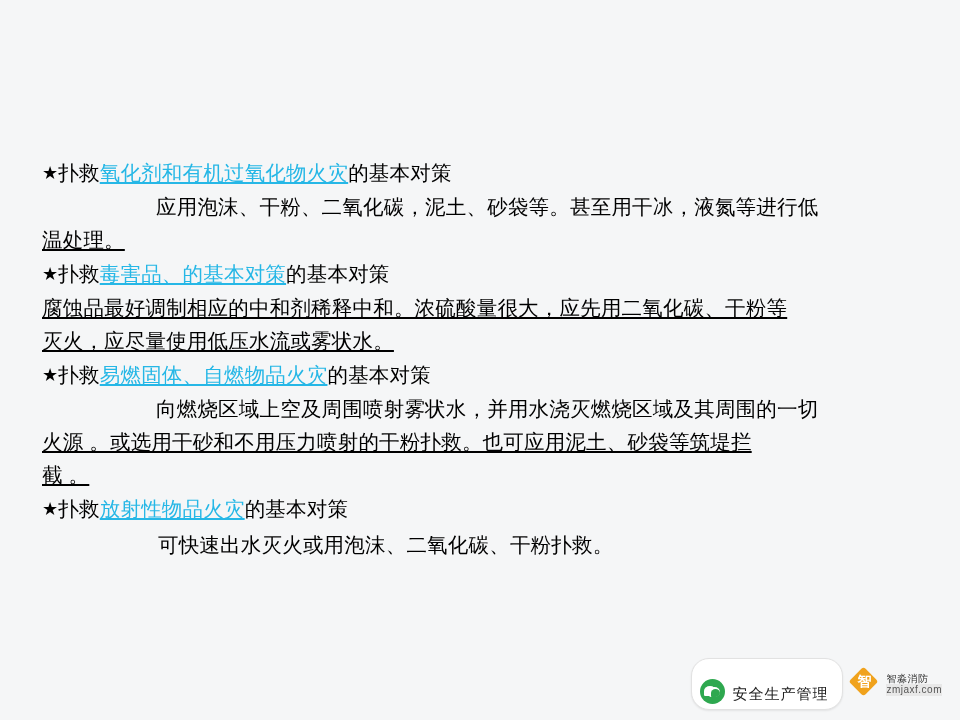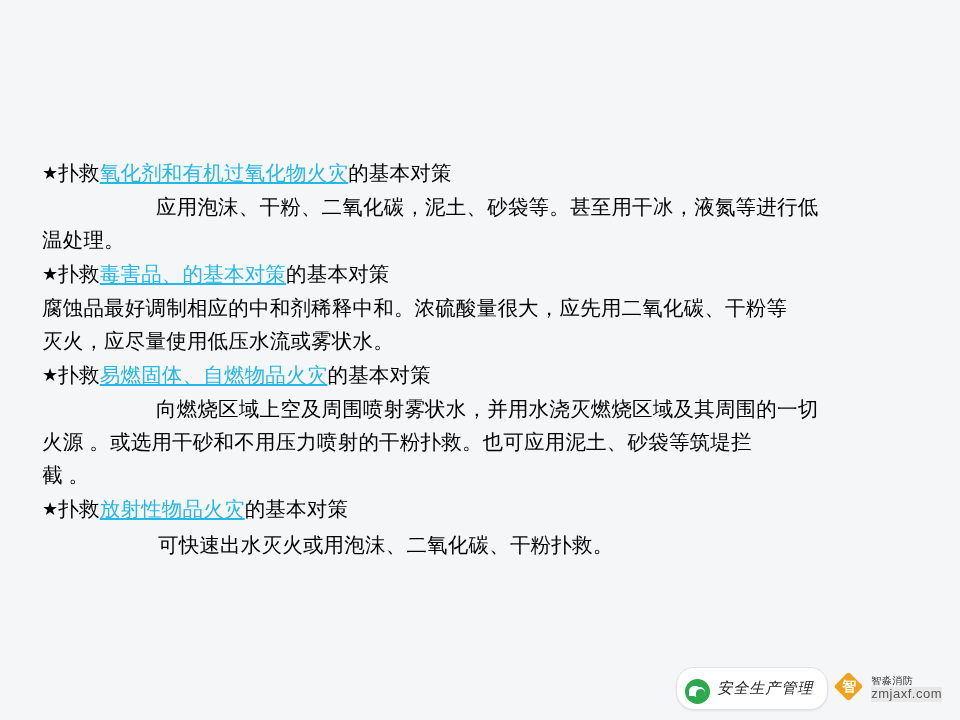--- a/index.html
+++ b/index.html
@@ -47,43 +47,43 @@
     text-decoration: underline;
     text-underline-offset: 2px;
   }
   .para {
     margin: 0;
     text-indent: 114px;
     text-align: justify;
   }
   .para.cont {
     text-indent: 0;
+    text-decoration: underline;
   }
   .para2 {
     margin: 2px;
     text-indent: 114px;
   }
   .wm {
     position: absolute;
     right: 18px;
     bottom: 10px;
     display: flex;
     align-items: center;
     gap: 8px;
   }
   .wm-badge {
     display: flex;
-    align-items: flex-start;
+    align-items: flex-end;
     gap: 7px;
     background: #ffffff;
     border: 1px solid #e2e2e2;
     border-radius: 18px;
-    padding: 11px 14px 5px 8px;
+    padding: 20px 14px 5px 8px;
     box-shadow: 0 1px 2px rgba(0,0,0,0.08);
-    font-style: italic;
   }
   .wm-logo {
     width: 25px;
     height: 25px;
     border-radius: 50%;
     background: #2ea84f;
     position: relative;
     flex: none;
   }
   .wm-logo::before,
@@ -144,21 +144,21 @@
     display: flex;
     flex-direction: column;
     line-height: 1.15;
   }
   .wm-brand-name {
     font-size: 10px;
     color: #333;
     letter-spacing: 0.5px;
   }
   .wm-brand-url {
-    font-size: 13px;
+    font-size: 10px;
     color: #555;
     background: #e8e8e8;
     text-align: center;
     letter-spacing: 0.5px;
   }
 </style>
 </head>
 <body>
 
 <div class="slide">

